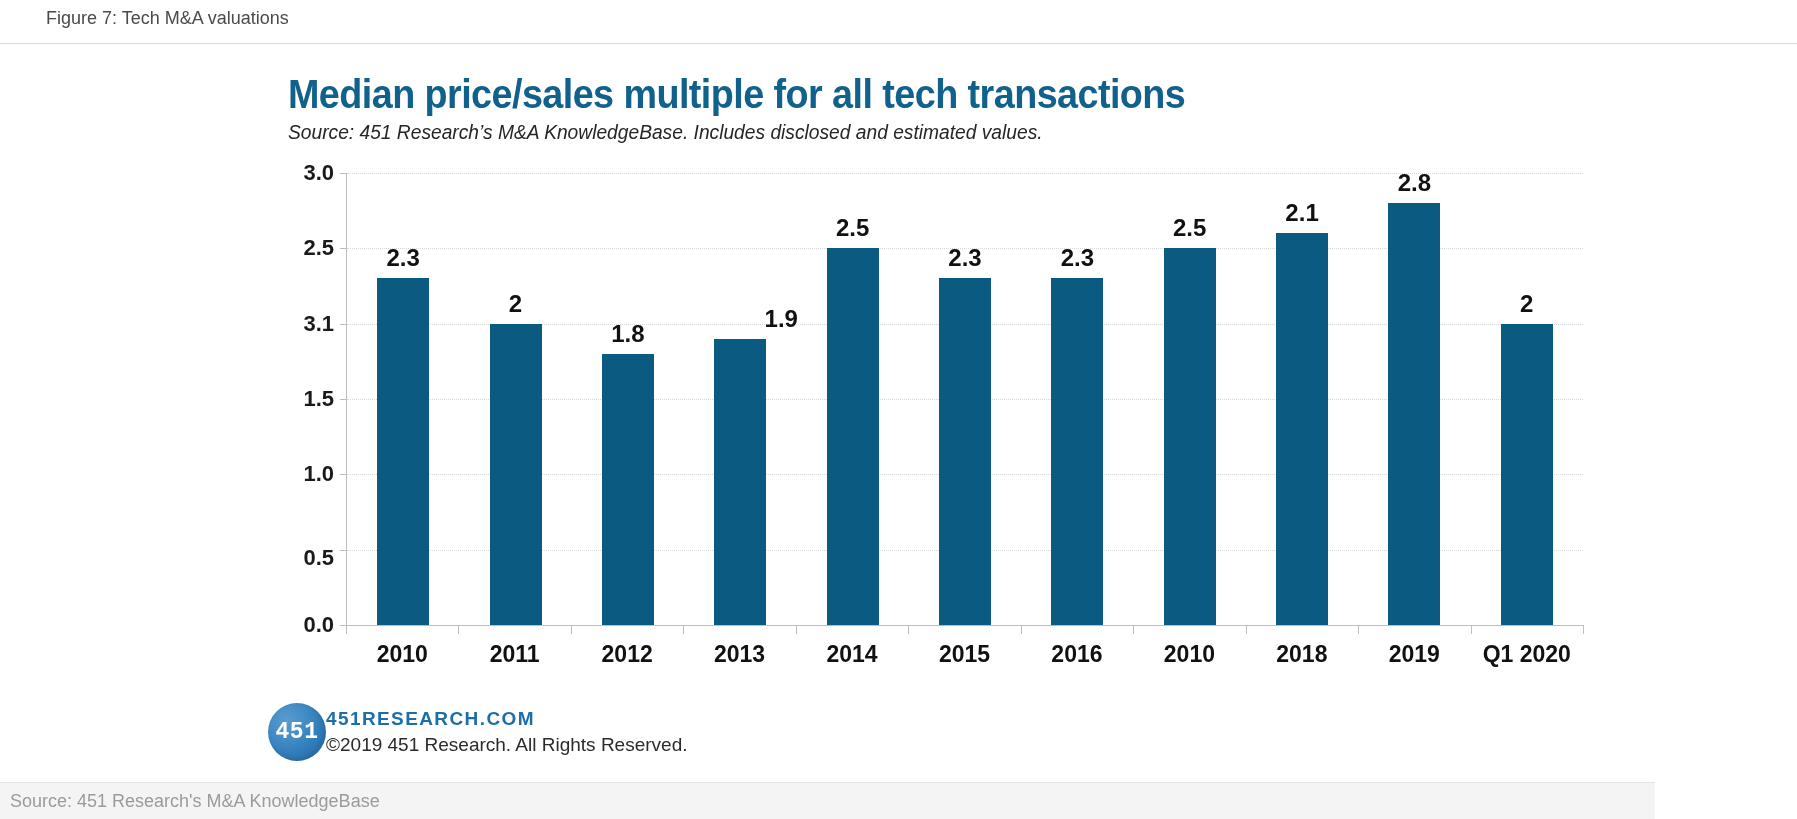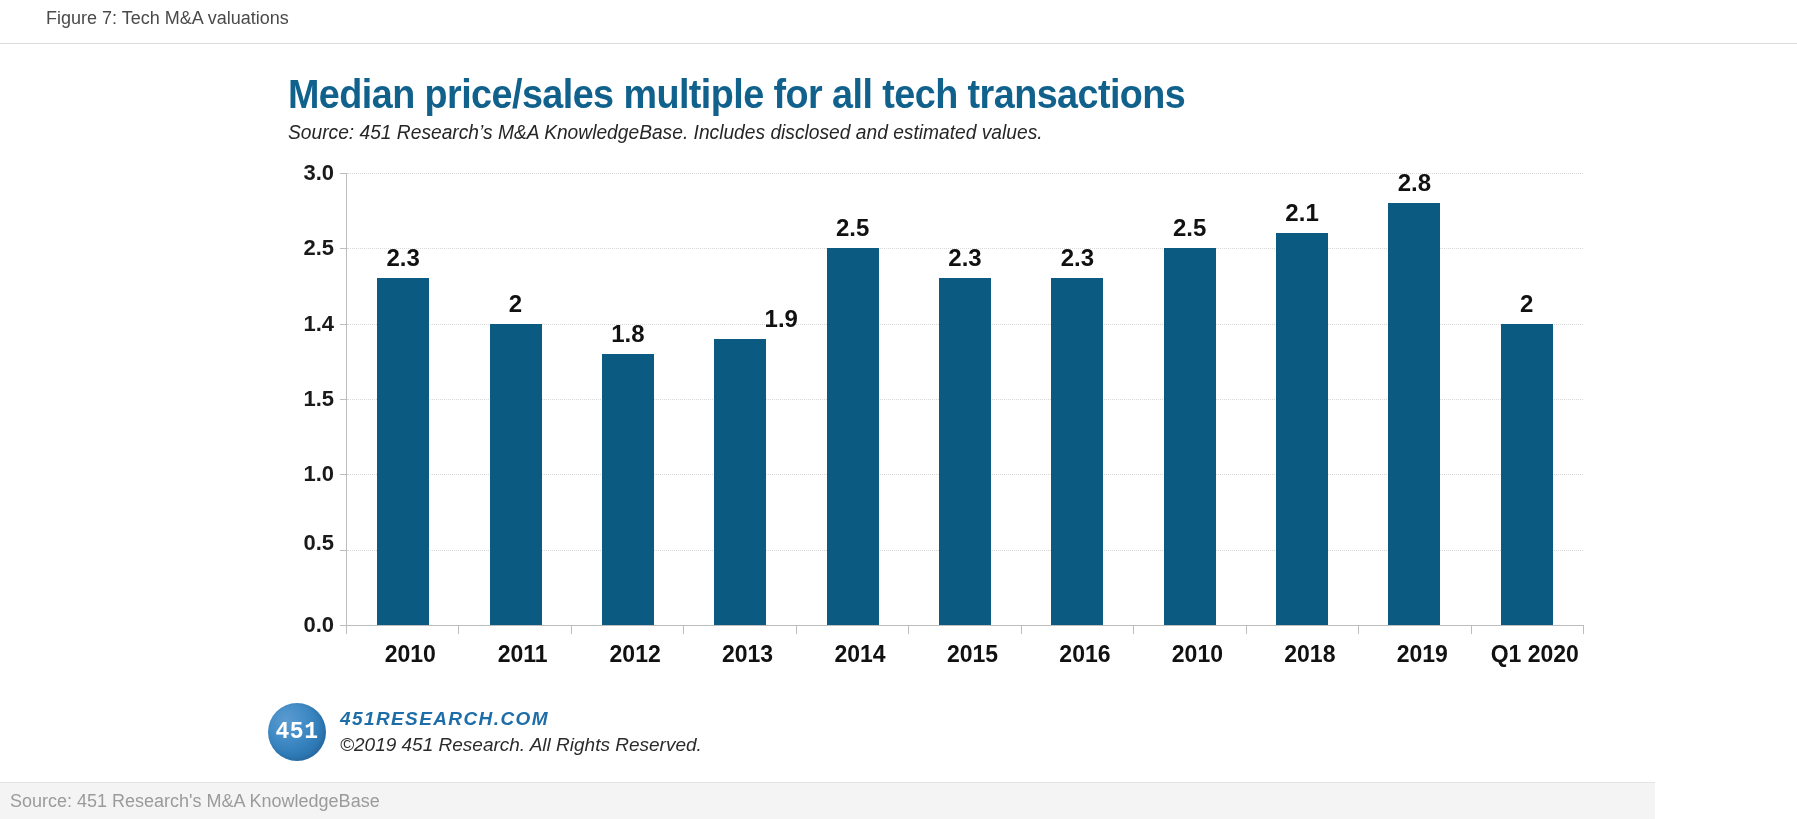--- a/index.html
+++ b/index.html
@@ -164,21 +164,21 @@
   }
   .x-tick-mark {
     position: absolute;
     top: 0;
     width: 0;
     height: 9px;
     border-left: 1px solid #bdbdbd;
   }
   #x-axis-labels {
     position: absolute;
-    left: 8px;
+    left: 0;
     top: 16px;
     width: 100%;
     display: flex;
   }
   .x-tick-label {
     flex: 1 1 0;
     text-align: center;
     font-size: 23px;
     font-weight: bold;
     color: #111111;
@@ -210,22 +210,21 @@
     display: flex;
     align-items: center;
     justify-content: center;
     color: #ffffff;
     font-size: 23px;
     font-weight: bold;
     letter-spacing: 0.5px;
     font-family: Liberation Mono, monospace;
   }
   #brand-lines {
-    margin-left: 14px;
-    font-style: italic;
+    margin-left: 0;
   }
   #brand-site {
     font-size: 19px;
     font-weight: bold;
     color: #1d6ea8;
     letter-spacing: 1.4px;
     line-height: 1.25;
   }
   #brand-copyright {
     font-size: 19px;
@@ -264,24 +263,24 @@
 <div id="slide">
 
   <div id="chart-title">Median price/sales multiple for all tech transactions</div>
 
   <div id="chart-subtitle">Source: 451 Research’s M&amp;A KnowledgeBase. Includes disclosed and estimated values.</div>
 
   <div id="plot-wrap">
 
     <div id="y-axis-labels">
         <div class="y-tick-label" style="top: 452px;">0.0</div>
-        <div class="y-tick-label" style="top: 370px;">0.5</div>
+        <div class="y-tick-label" style="top: 385px;">0.5</div>
         <div class="y-tick-label" style="top: 301.333px;">1.0</div>
         <div class="y-tick-label" style="top: 226px;">1.5</div>
-        <div class="y-tick-label" style="top: 150.667px;">1.4</div>
+        <div class="y-tick-label" style="top: 150.667px;">3.1</div>
         <div class="y-tick-label" style="top: 75.3333px;">2.5</div>
         <div class="y-tick-label" style="top: 0px;">3.0</div>
       </div>
 
     <div id="plot-area">
       <div id="gridlines">
           <div class="gridline baseline" style="top: 452px;"></div>
           <div class="y-tick-mark" style="top: 452px;"></div>
           <div class="gridline" style="top: 376.667px;"></div>
           <div class="y-tick-mark" style="top: 376.667px;"></div>

